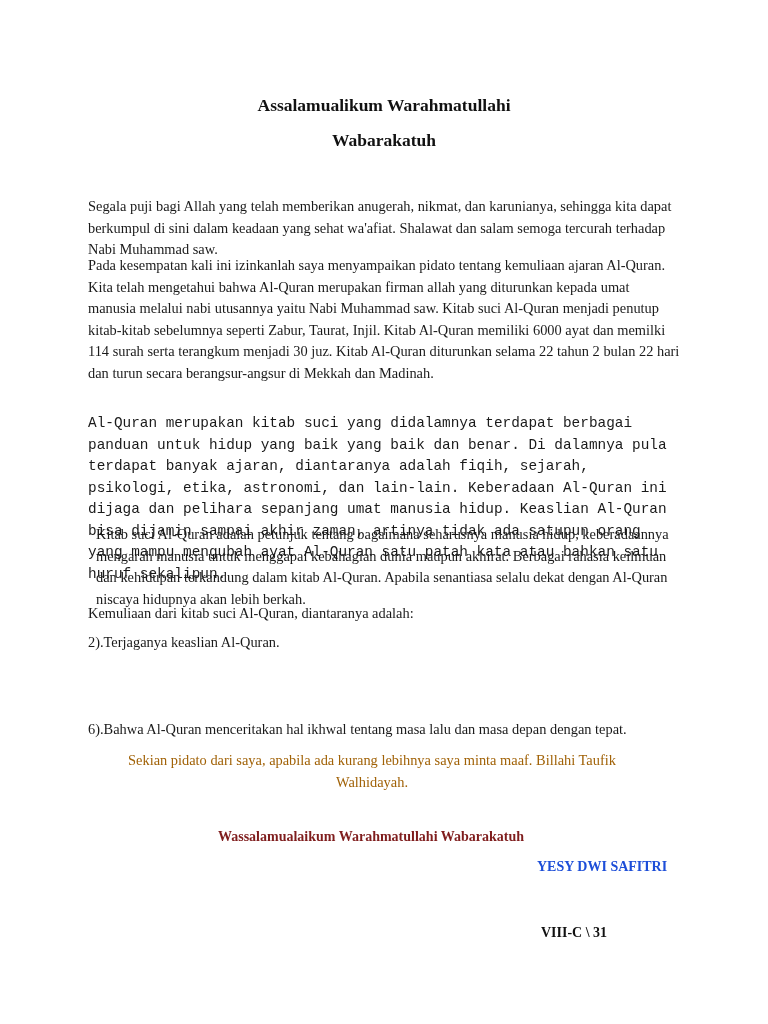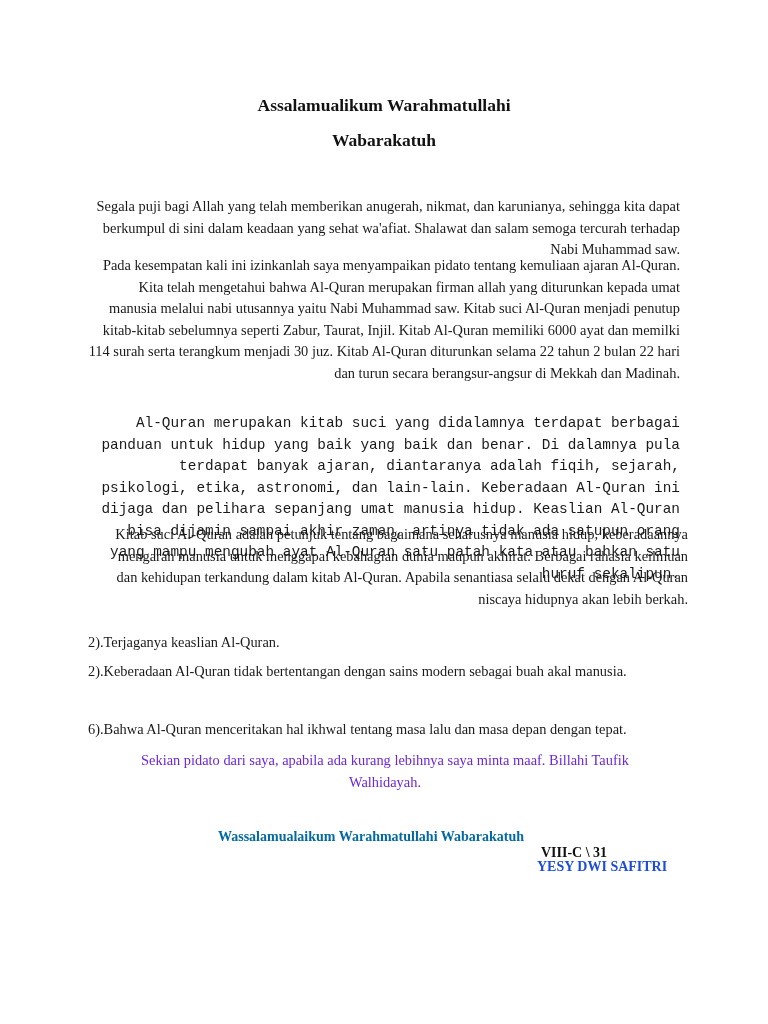--- a/index.html
+++ b/index.html
@@ -32,21 +32,21 @@
       font-size: 17.5px;
       color: #111;
     }
     .title-1 { top: 95px; }
     .title-2 { top: 130px; }
 
     .para {
       position: absolute;
       left: 88px;
       width: 592px;
-      text-align: right;
+      text-align: left;
       font-size: 14.4px;
       line-height: 21.5px;
       color: #1a1a1a;
     }
     .p1 { top: 196px; }
     .p2 { top: 255px; }
     .p3 { top: 413px; font-family: Liberation Mono, monospace; }
     .p4 { top: 516px; }
 
     .leftline {
@@ -60,71 +60,71 @@
       white-space: nowrap;
     }
     .intro { top: 603px; }
     .li1 { top: 632px; }
     .li2 { top: 661px; }
     .li3 { top: 690px; }
     .li4 { top: 719px; }
 
     .closing {
       position: absolute;
-      left: 110px;
+      left: 97px;
       width: 550px;
       top: 750px;
       text-align: center;
       font-size: 14.4px;
       line-height: 21.5px;
-      color: #6d28d9;
+      color: #a16207;
     }
 
     .salam {
       position: absolute;
       left: 218px;
       top: 829px;
       font-weight: bold;
       font-size: 14px;
-      color: #0369a1;
+      color: #7f1d1d;
       white-space: nowrap;
     }
     .name {
       position: absolute;
       left: 537px;
       top: 859px;
       font-weight: bold;
       font-size: 14px;
       color: #1d4ed8;
       white-space: nowrap;
     }
     .class {
       position: absolute;
       left: 541px;
-      top: 845px;
+      top: 925px;
       font-weight: bold;
       font-size: 14px;
       color: #111;
       white-space: nowrap;
     }
   </style>
 </head>
 <body>
 
 <div class="page">
   <div class="title title-1">Assalamualikum Warahmatullahi</div>
   <div class="title title-2">Wabarakatuh</div>
 
   <p class="para p1" style="margin:0">Segala puji bagi Allah yang telah memberikan anugerah, nikmat, dan karunianya, sehingga kita dapat berkumpul di sini dalam keadaan yang sehat wa'afiat. Shalawat dan salam semoga tercurah terhadap Nabi Muhammad saw.</p>
   <p class="para p2" style="margin:0">Pada kesempatan kali ini izinkanlah saya menyampaikan pidato tentang kemuliaan ajaran Al-Quran. Kita telah mengetahui bahwa Al-Quran merupakan firman allah yang diturunkan kepada umat manusia melalui nabi utusannya yaitu Nabi Muhammad saw. Kitab suci Al-Quran menjadi penutup kitab-kitab sebelumnya seperti Zabur, Taurat, Injil. Kitab Al-Quran memiliki 6000 ayat dan memilki 114 surah serta terangkum menjadi 30 juz. Kitab Al-Quran diturunkan selama 22 tahun 2 bulan 22 hari dan turun secara berangsur-angsur di Mekkah dan Madinah.</p>
   <p class="para p3" style="margin:0">Al-Quran merupakan kitab suci yang didalamnya terdapat berbagai panduan untuk hidup yang baik yang baik dan benar. Di dalamnya pula terdapat banyak ajaran, diantaranya adalah fiqih, sejarah, psikologi, etika, astronomi, dan lain-lain. Keberadaan Al-Quran ini dijaga dan pelihara sepanjang umat manusia hidup. Keaslian Al-Quran bisa dijamin sampai akhir zaman, artinya tidak ada satupun orang yang mampu mengubah ayat Al-Quran satu patah kata atau bahkan satu huruf sekalipun.</p>
   <p class="para p4" style="margin:8px">Kitab suci Al-Quran adalah petunjuk tentang bagaimana seharusnya manusia hidup, keberadaannya mengarah manusia untuk menggapai kebahagian dunia maupun akhirat. Berbagai rahasia keilmuan dan kehidupan terkandung dalam kitab Al-Quran. Apabila senantiasa selalu dekat dengan Al-Quran niscaya hidupnya akan lebih berkah.</p>
 
+  <div class="leftline intro">Kemuliaan dari kitab suci Al-Quran, diantaranya adalah:</div>
   <div class="leftline li1">2).Terjaganya keaslian Al-Quran.</div>
-  <div class="leftline li2">2).Keberadaan Al-Quran tidak bertentangan dengan sains modern sebagai buah akal manusia.</div>
   <div class="leftline li4">6).Bahwa Al-Quran menceritakan hal ikhwal tentang masa lalu dan masa depan dengan tepat.</div>
 
   <p class="closing" style="margin:0">Sekian pidato dari saya, apabila ada kurang lebihnya saya minta maaf. Billahi Taufik Walhidayah.</p>
 
   <div class="salam">Wassalamualaikum Warahmatullahi Wabarakatuh</div>
   <div class="name">YESY DWI SAFITRI</div>
   <div class="class">VIII-C \ 31</div>
 </div>
 
 </body></html>

